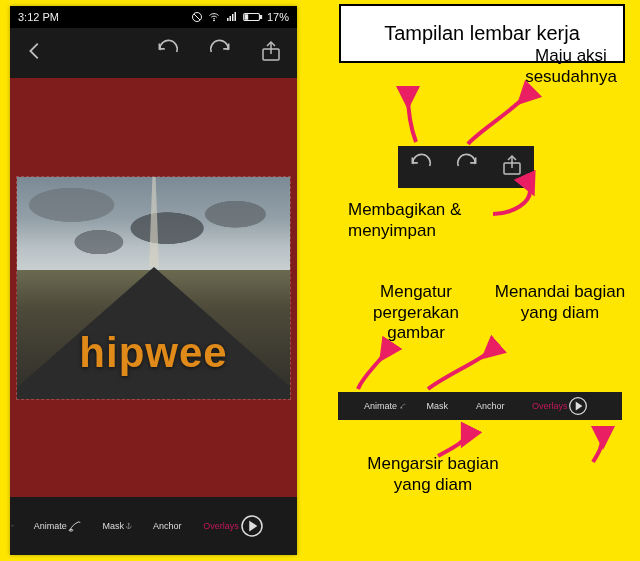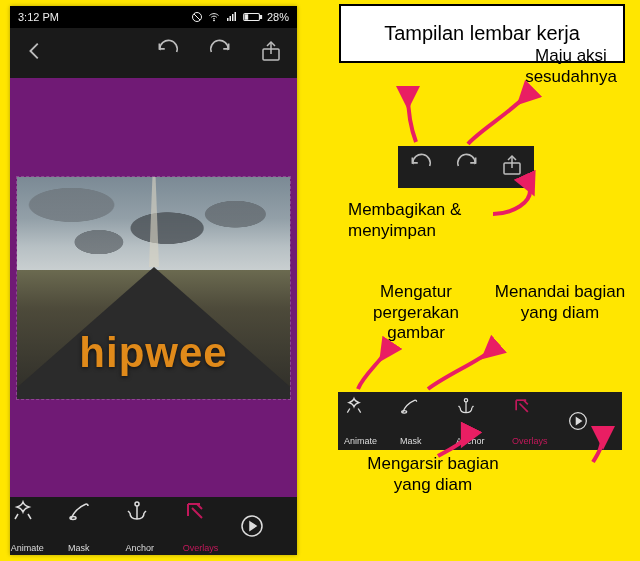--- a/index.html
+++ b/index.html
@@ -34,21 +34,21 @@
     height: 50px;
     display: flex; align-items: center; justify-content: space-between;
     padding: 0 14px;
     background: #1a1a1a;
   }
   .topbar-right { display: flex; align-items: center; gap: 26px; }
   .icon-btn { color: #bdbdbd; cursor: pointer; }
 
   .workarea {
     flex: 1;
-    background: #701a75;
+    background: #7f1d1d;
     display: flex; align-items: center; justify-content: flex-end;
     padding: 0 6px;
   }
   .photo {
     width: 298px; height: 224px;
     position: relative;
     border: 1px dashed #fff3;
     box-shadow: inset 0 0 0 1px #0006;
     overflow: hidden;
   }
@@ -88,21 +88,21 @@
     text-shadow: 0 1px 4px #000a;
     font-family: "Segoe UI", Arial, sans-serif;
   }
 
   .bottombar {
     height: 58px;
     display: flex; align-items: center; justify-content: space-around;
     background: #1a1a1a; color:#ddd;
     font-size: 9px;
   }
-  .tool { display:flex; flex-direction:column; align-items:flex-start; gap:20px; cursor:pointer; width:56px;}
+  .tool { display:flex; align-items:center; gap:20px; cursor:pointer; width:56px;}
   .tool.ov { color: #c2185b; }
   .tool svg { width:24px; height:24px; }
   .tool-label { font-size:9px; }
 
   
   .right { position:absolute; left: 328px; top: 4px; width: 308px; height: 553px; }
   .header-box{
     background:#fff; border:2px solid #000;
     margin:0 auto 4px; width: 286px;
     text-align:center; padding:16px 0;
@@ -148,21 +148,21 @@
               <rect x="17" y="2" width="3" height="18"></rect>
             </svg>
           </span>
         <span class="status-ico">
             <svg width="20" height="12" viewBox="0 0 28 14" fill="none" stroke="#eee" stroke-width="1.5">
               <rect x="1" y="2" width="22" height="10" rx="2"></rect>
               <rect x="24" y="5" width="2" height="4" fill="#eee"></rect>
               <rect x="3" y="4" width="3.5" height="6" fill="#eee"></rect>
             </svg>
           </span>
-        <span>28%</span>
+        <span>17%</span>
       </span>
     </div>
 
     <div class="topbar">
       <span class="icon-btn">
         <svg width="22" height="22" viewBox="0 0 24 24" fill="none" stroke="currentColor" stroke-width="2">
             <path d="M15 4 7 12l8 8"></path>
           </svg>
       </span>
       <span class="topbar-right">

